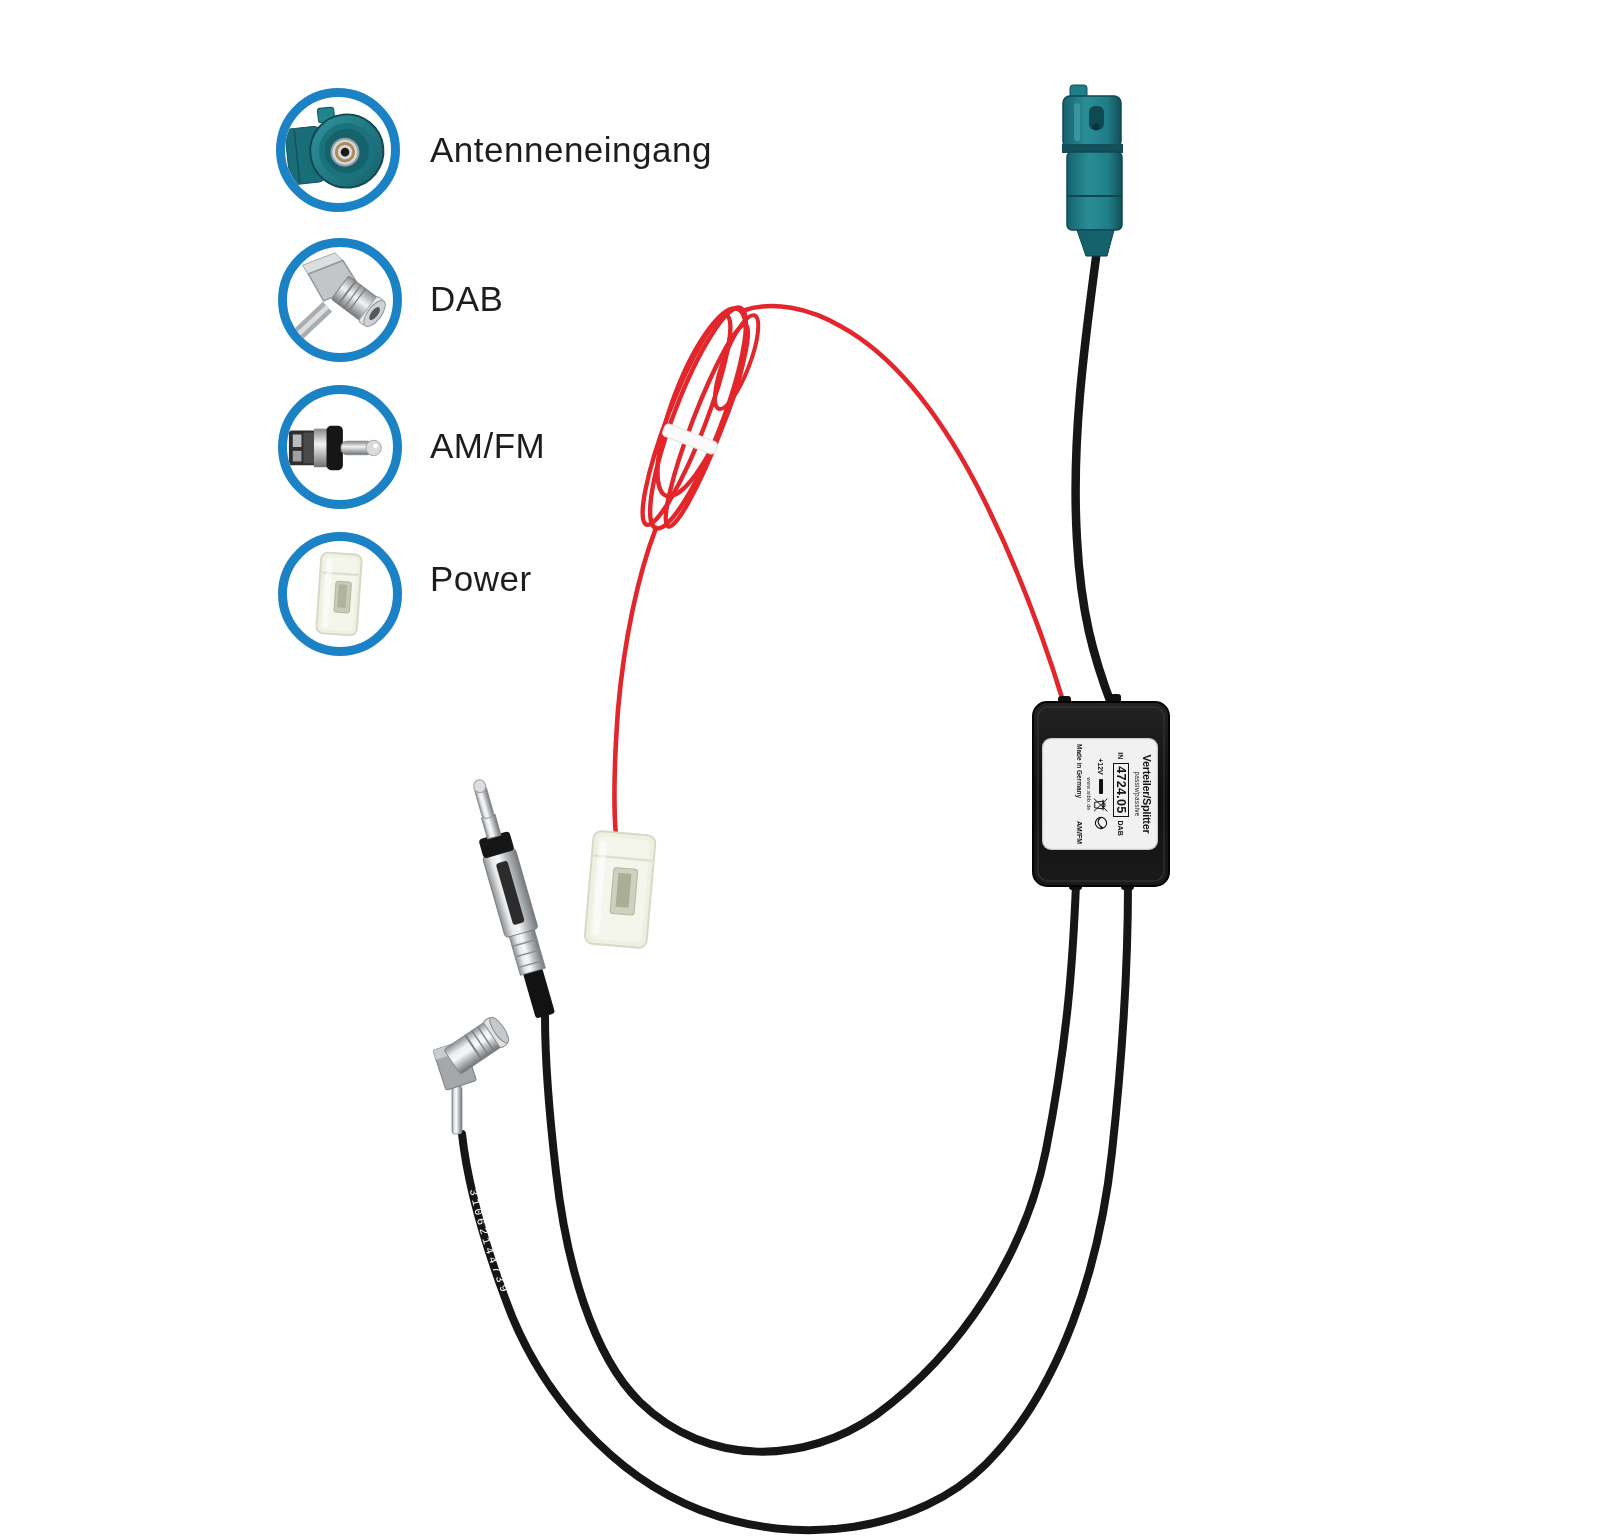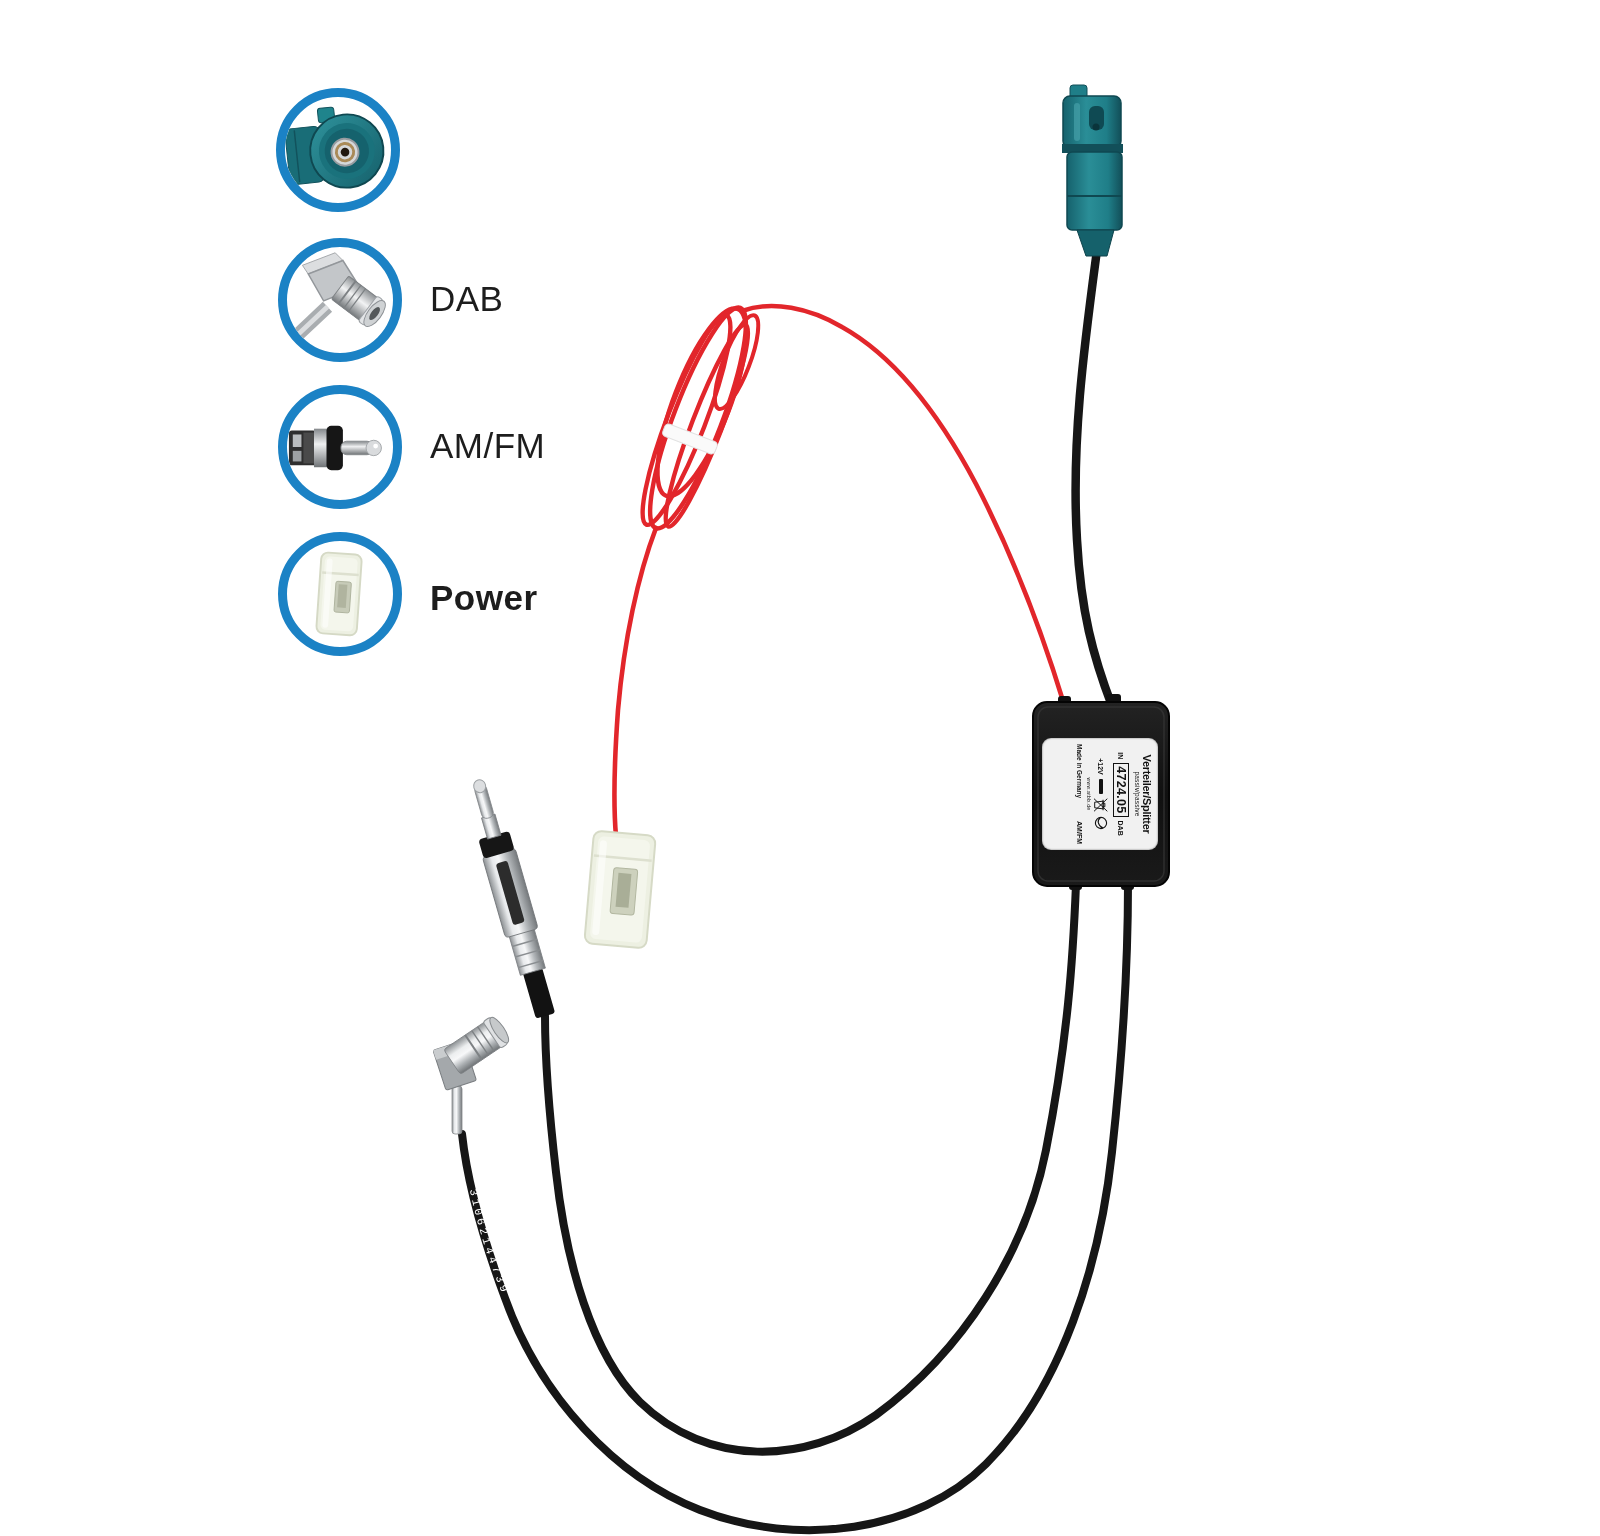--- a/index.html
+++ b/index.html
@@ -211,20 +211,21 @@
         <circle cx="62" cy="58" r="4.5" fill="#22180f"></circle>
       </g>
       <defs>
         <linearGradient id="icoTeal" x1="0" y1="0" x2="1" y2="1">
           <stop offset="0" stop-color="#2f939c"></stop>
             <stop offset="1" stop-color="#15606b"></stop>
         </linearGradient>
       </defs>
     </svg>
   </div>
+  <div class="callout-label" style="top:130px;">Antenneneingang</div>
 
   <div class="ring" style="left:278px;top:238px;">
     <svg width="106" height="106" viewBox="0 0 110 110">
       <line x1="8" y1="94" x2="42" y2="62" stroke="#a9adb0" stroke-width="14"></line>
       <line x1="10" y1="92" x2="42" y2="62" stroke="#dcdee0" stroke-width="5"></line>
       <polygon points="22,28 58,14 50,6 16,19" fill="#dcdee0" stroke="#a3a7aa"></polygon>
       <polygon points="22,28 58,14 75,41 38,56" fill="#c3c6c9" stroke="#93979b" stroke-width="1.5"></polygon>
       <g transform="translate(55,42) rotate(37)">
         <rect x="0" y="-15" width="38" height="30" rx="2" fill="url(#chromeIco)" stroke="#7d8184"></rect>
         <line x1="9" y1="-15" x2="9" y2="15" stroke="#7d8184" stroke-width="2"></line>
@@ -272,15 +273,15 @@
       <g transform="rotate(4 55 55)">
         <rect x="33" y="13" width="42" height="84" rx="7" fill="#edf0e2" stroke="#d5d9c5" stroke-width="2"></rect>
         <rect x="37" y="17" width="34" height="76" rx="5" fill="#f4f6ec"></rect>
         <line x1="35" y1="34" x2="73" y2="34" stroke="#dde0cf" stroke-width="2.5"></line>
         <rect x="50" y="42" width="16" height="32" rx="2" fill="#c7cbb8" stroke="#aeb39e"></rect>
         <rect x="53" y="45" width="9" height="24" fill="#b0b49f"></rect>
         <rect x="39" y="19" width="6" height="72" rx="3" fill="#ffffff" opacity="0.55"></rect>
       </g>
     </svg>
   </div>
-  <div class="callout-label" style="top:578px;font-weight:bold;">Power</div>
+  <div class="callout-label" style="top:559px;">Power</div>
 
 </div>
 
 </body></html>

